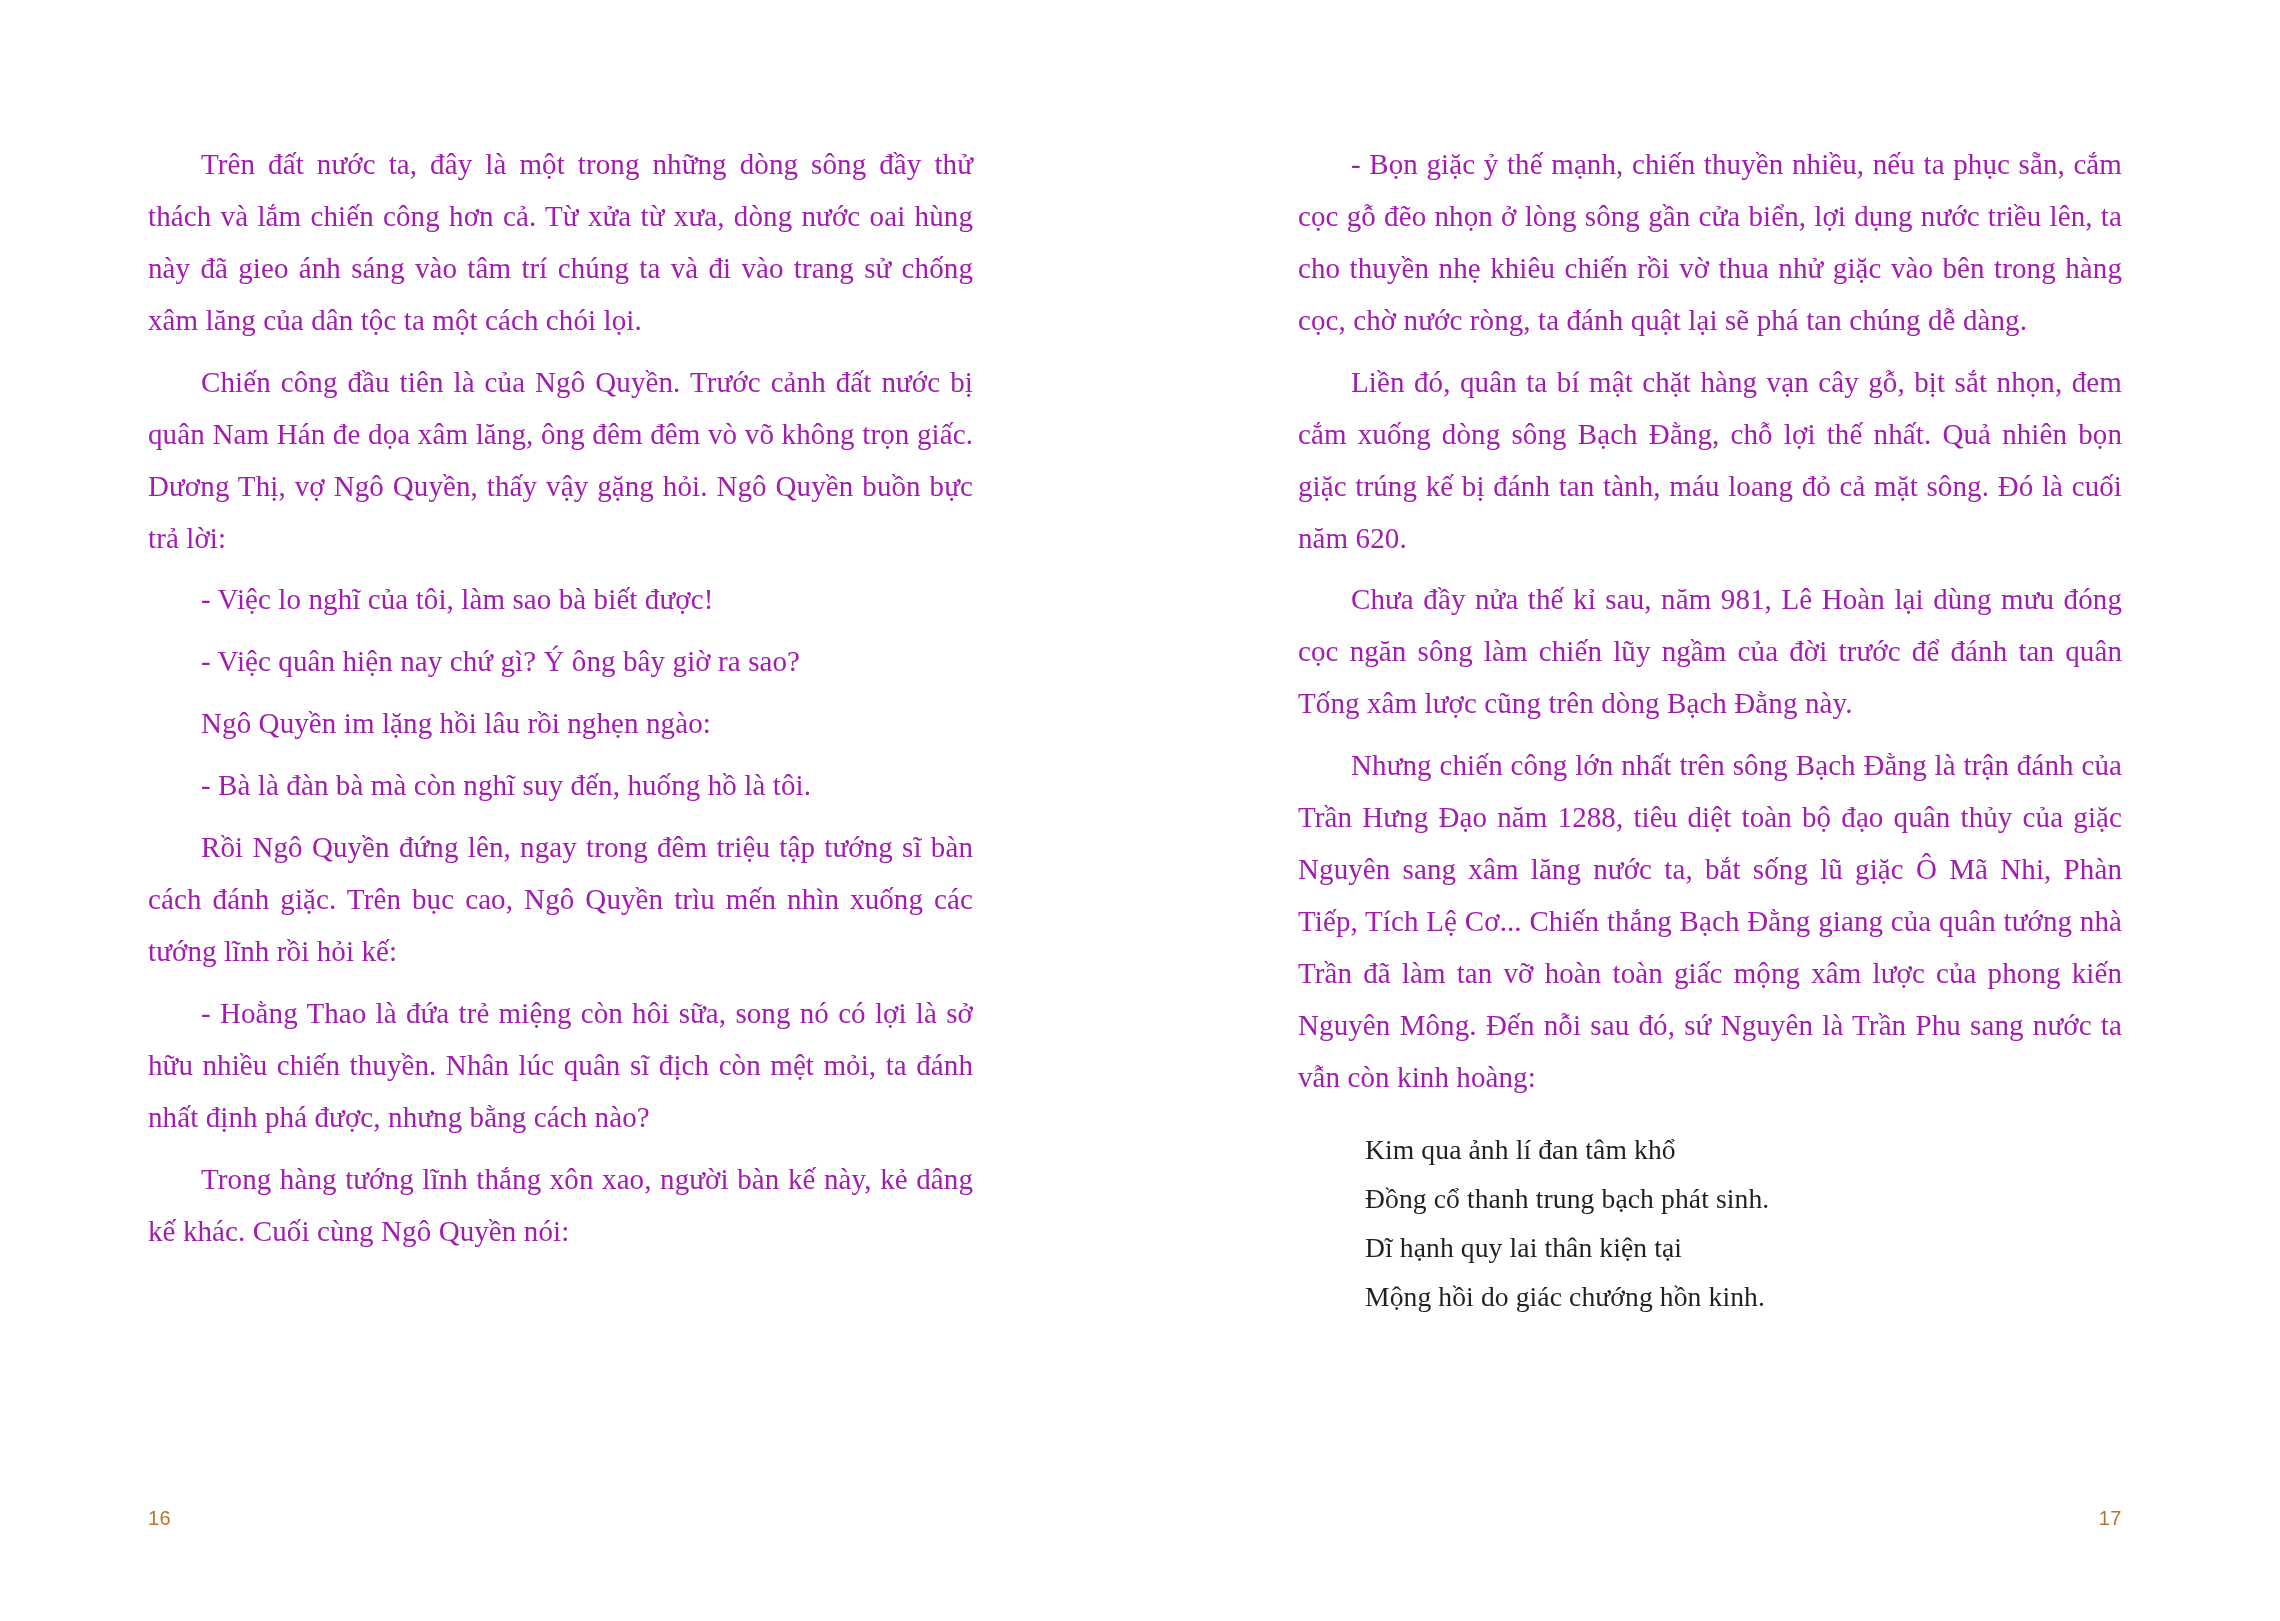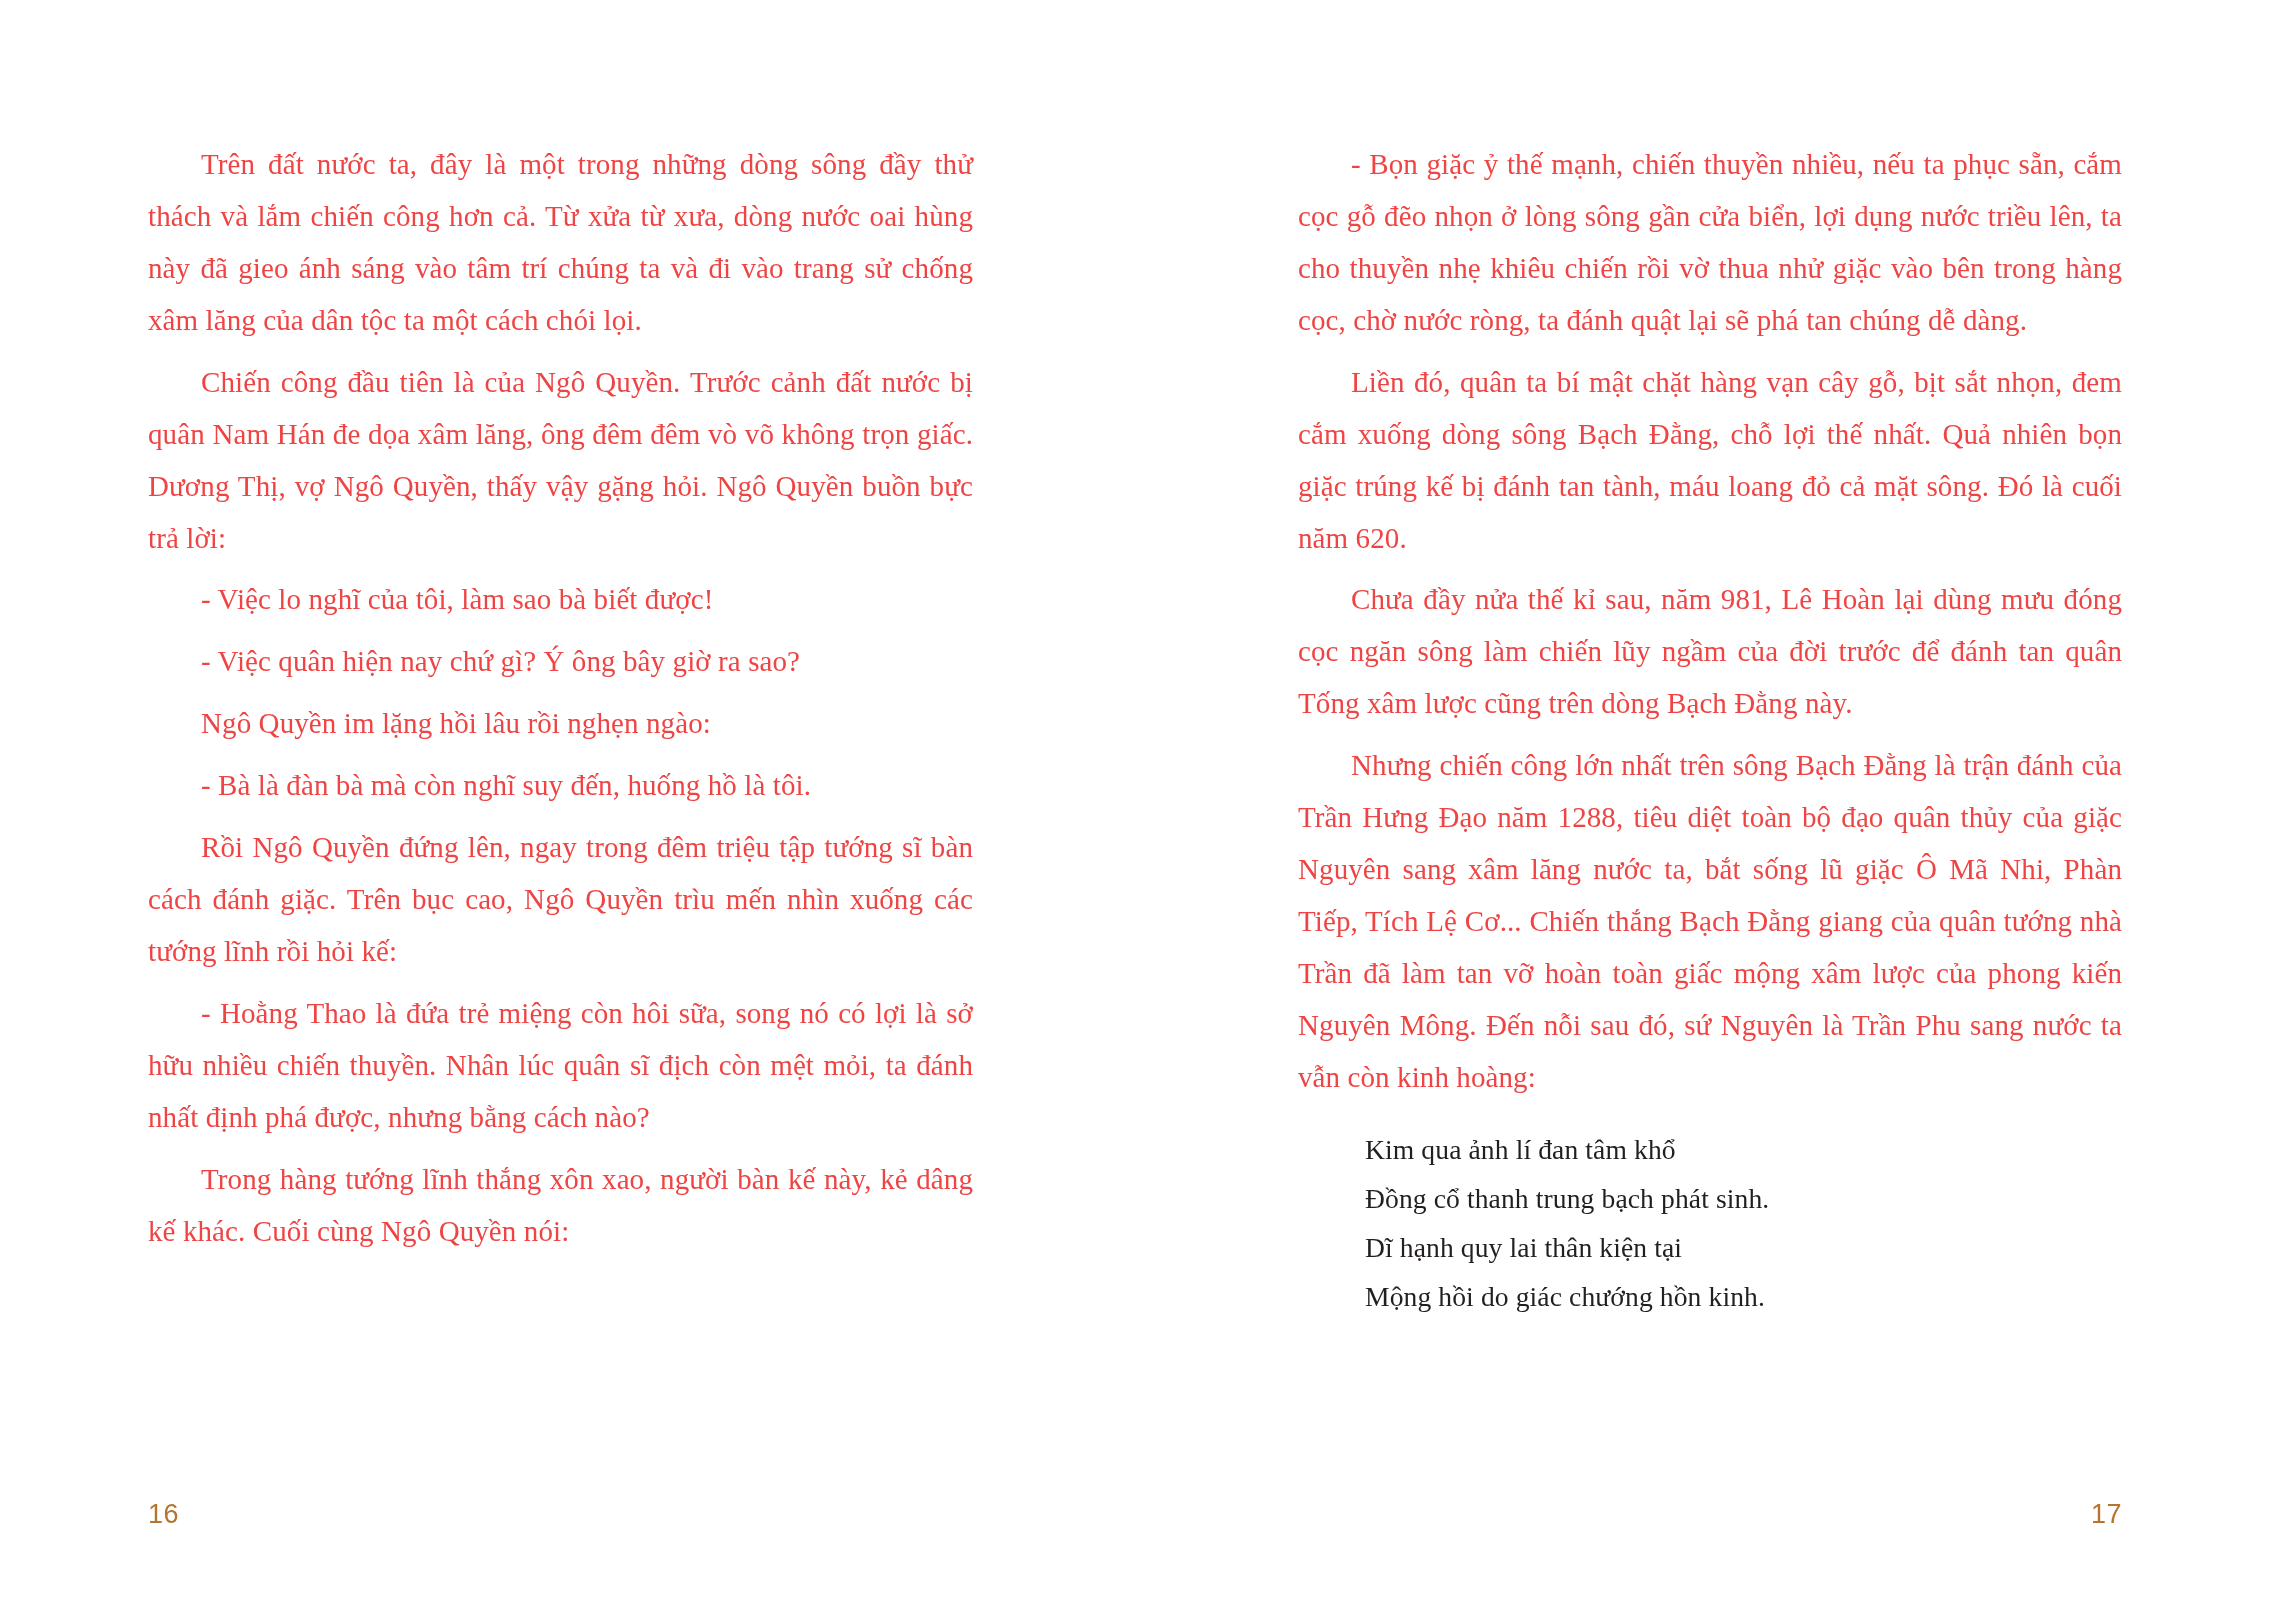--- a/index.html
+++ b/index.html
@@ -34,41 +34,41 @@
   .page-right {
     padding: 19.7px 158px 0 158px;
   }
   .body-text p {
     margin: 0 0 9.9px 0;
     text-indent: 53px;
     text-align: justify;
     font-size: 29px;
     line-height: 52px;
     letter-spacing: 0.1px;
-    color: #ef4444;
+    color: #a21caf;
   }
   .body-text p.dialogue {
     text-indent: 53px;
   }
   .poem {
     margin: 21.7px 0 0 67px;
   }
   .poem .line {
     font-size: 27.6px;
     line-height: 49px;
     color: #231f20;
     text-indent: 0;
     text-align: left;
     margin: 0;
   }
   .folio {
     position: absolute;
     bottom: 91px;
     font-family: "Liberation Sans", sans-serif;
-    font-size: 27px;
+    font-size: 20px;
     color: #b5752a;
     letter-spacing: 0.5px;
   }
   .folio-left { left: 148px; }
   .folio-right { right: 158px; }
 </style>
 </head>
 <body>
 
 <div class="spread">

